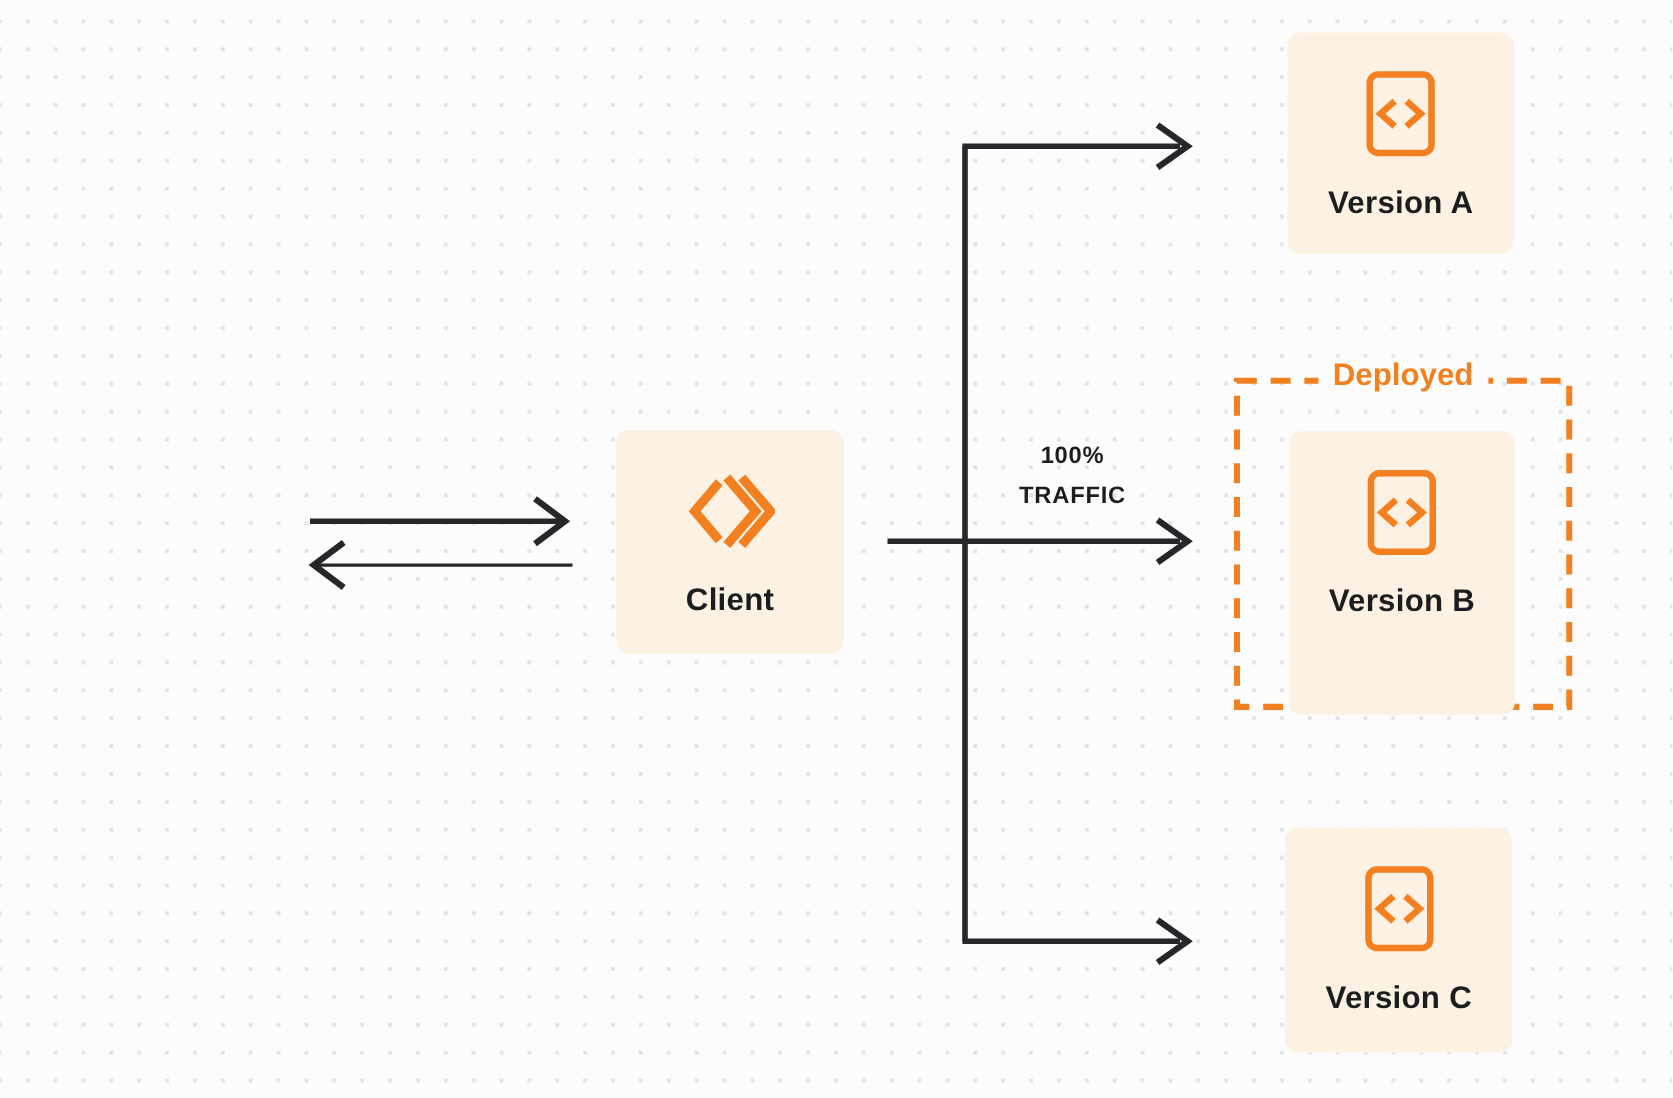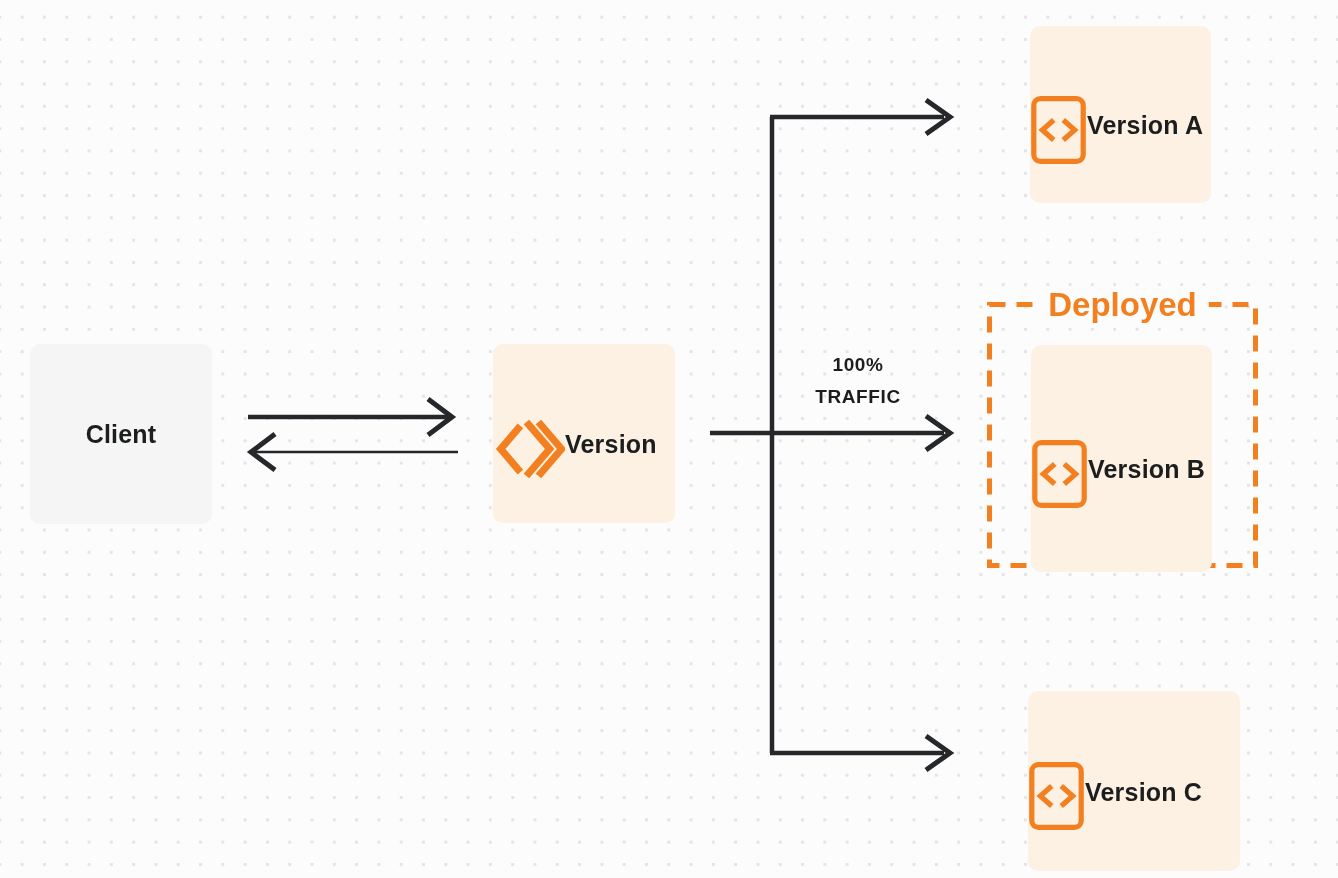--- a/index.html
+++ b/index.html
@@ -15,21 +15,21 @@
     overflow: hidden;
     background-color: #FCFCFC;
     background-image: radial-gradient(circle, #E4E4E7 1.7px, transparent 1.8px);
     background-size: 22.3px 22.3px;
     background-position: 11px 6px;
   }
   .node {
     position: absolute;
     border-radius: 10px;
     display: flex;
-    flex-direction: row;
+    flex-direction: column;
     align-items: center;
     box-sizing: border-box;
   }
   .node.cream { background: #FCF1E3; }
   .node.gray  { background: #F5F5F6; }
   .node-label {
     font-weight: bold;
     font-size: 25px;
     color: #1C1D1F;
     letter-spacing: 0.2px;
@@ -71,21 +71,21 @@
     height: 266px;
   }
   #deployed-label {
     position: absolute;
     left: 50%;
     top: -16px;
     transform: translateX(-50%);
     background: #FCFCFC;
     padding: 0 12px;
     font-weight: bold;
-    font-size: 33px;
+    font-size: 25px;
     color: #F38020;
     white-space: nowrap;
   }
 </style>
 </head>
 <body>
 
 <div id="canvas">
 
   <svg id="arrow-layer" width="1338" height="878" viewBox="0 0 1338 878">
@@ -109,35 +109,32 @@
 
         <path d="M710,433 L944,433" stroke-width="4.5"></path>
         <path d="M926,416 L950,433 L926,450" stroke-width="5"></path>
 
         <path d="M770,753 L944,753" stroke-width="4.5"></path>
         <path d="M926,736 L950,753 L926,770" stroke-width="5"></path>
       </g>
     </g>
   </svg>
 
-  <div class="node gray center-label" style="left:30px; top:344px; width:182px; height:180px;">
-    <span class="node-label">Client</span>
-  </div>
 
   <div class="node cream" style="left:493px; top:344px; width:182px; height:179px;">
     <span class="icon-wrap">
       <svg width="72" height="72" viewBox="0 0 84 84" fill="none">
         <g stroke="#F38020" stroke-width="8.5" fill="none">
           <path d="M32 15 L9 42 L32 69"></path>
           <path d="M39 10.5 L66 42 L39 73.5"></path>
           <path d="M53 10.5 L80 42 L53 73.5"></path>
         </g>
       </svg>
     </span>
-    <span class="node-label">Version</span>
+    <span class="node-label">Client</span>
   </div>
 
   <div class="node cream" style="left:1030px; top:26px; width:181px; height:177px;">
     <span class="icon-wrap">
       <svg width="57" height="70" viewBox="0 0 60 73" fill="none">
         <rect x="4" y="3.5" width="52" height="66" rx="7" stroke="#F38020" stroke-width="5.5"></rect>
         <path d="M25 26 L13 36.5 L25 47" stroke="#F38020" stroke-width="5.5"></path>
         <path d="M35 26 L47 36.5 L35 47" stroke="#F38020" stroke-width="5.5"></path>
       </svg>
     </span>
@@ -155,21 +152,21 @@
     <span class="icon-wrap">
       <svg width="57" height="70" viewBox="0 0 60 73" fill="none">
         <rect x="4" y="3.5" width="52" height="66" rx="7" stroke="#F38020" stroke-width="5.5"></rect>
         <path d="M25 26 L13 36.5 L25 47" stroke="#F38020" stroke-width="5.5"></path>
         <path d="M35 26 L47 36.5 L35 47" stroke="#F38020" stroke-width="5.5"></path>
       </svg>
     </span>
     <span class="node-label">Version B</span>
   </div>
 
-  <div class="node cream" style="left:1028px; top:691px; width:212px; height:180px;">
+  <div class="node cream" style="left:1028px; top:662px; width:182px; height:180px;">
     <span class="icon-wrap">
       <svg width="57" height="70" viewBox="0 0 60 73" fill="none">
         <rect x="4" y="3.5" width="52" height="66" rx="7" stroke="#F38020" stroke-width="5.5"></rect>
         <path d="M25 26 L13 36.5 L25 47" stroke="#F38020" stroke-width="5.5"></path>
         <path d="M35 26 L47 36.5 L35 47" stroke="#F38020" stroke-width="5.5"></path>
       </svg>
     </span>
     <span class="node-label">Version C</span>
   </div>
 

